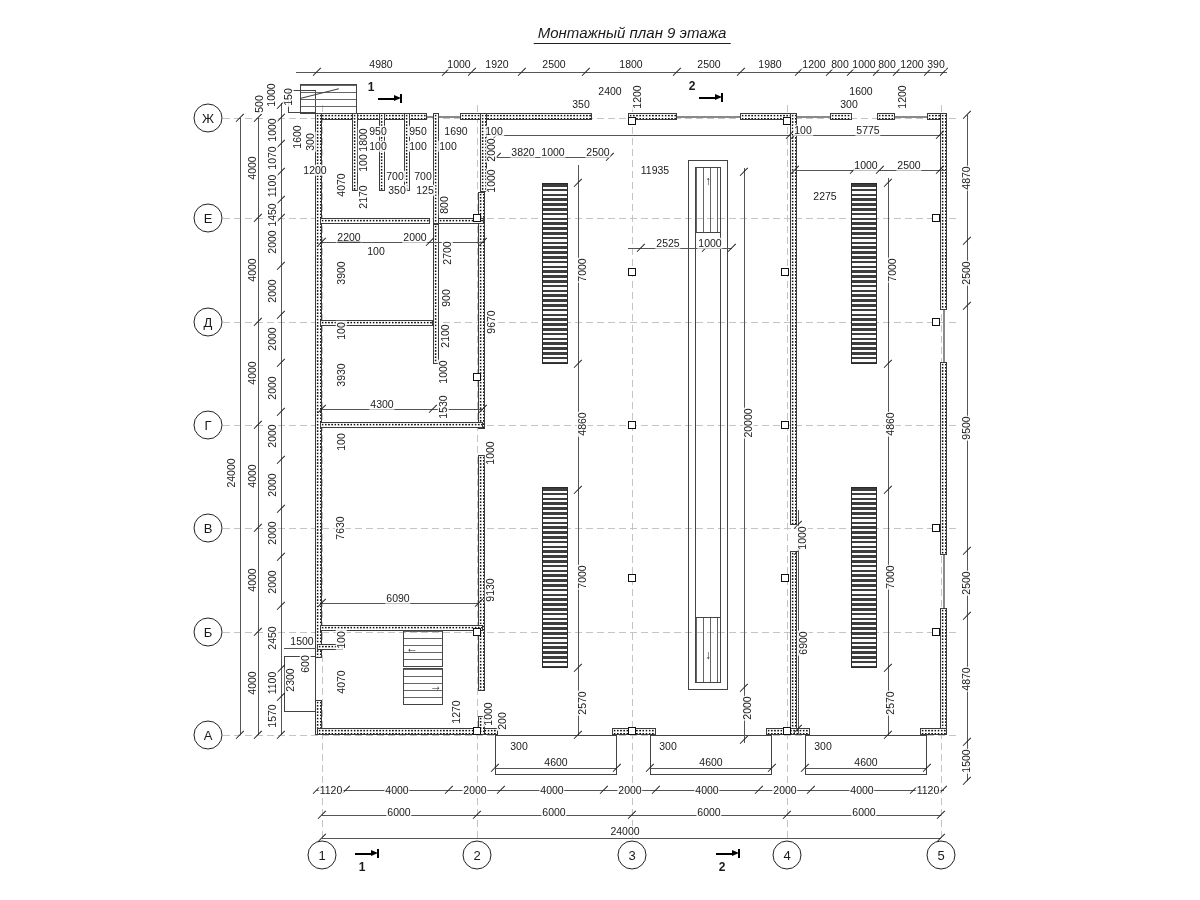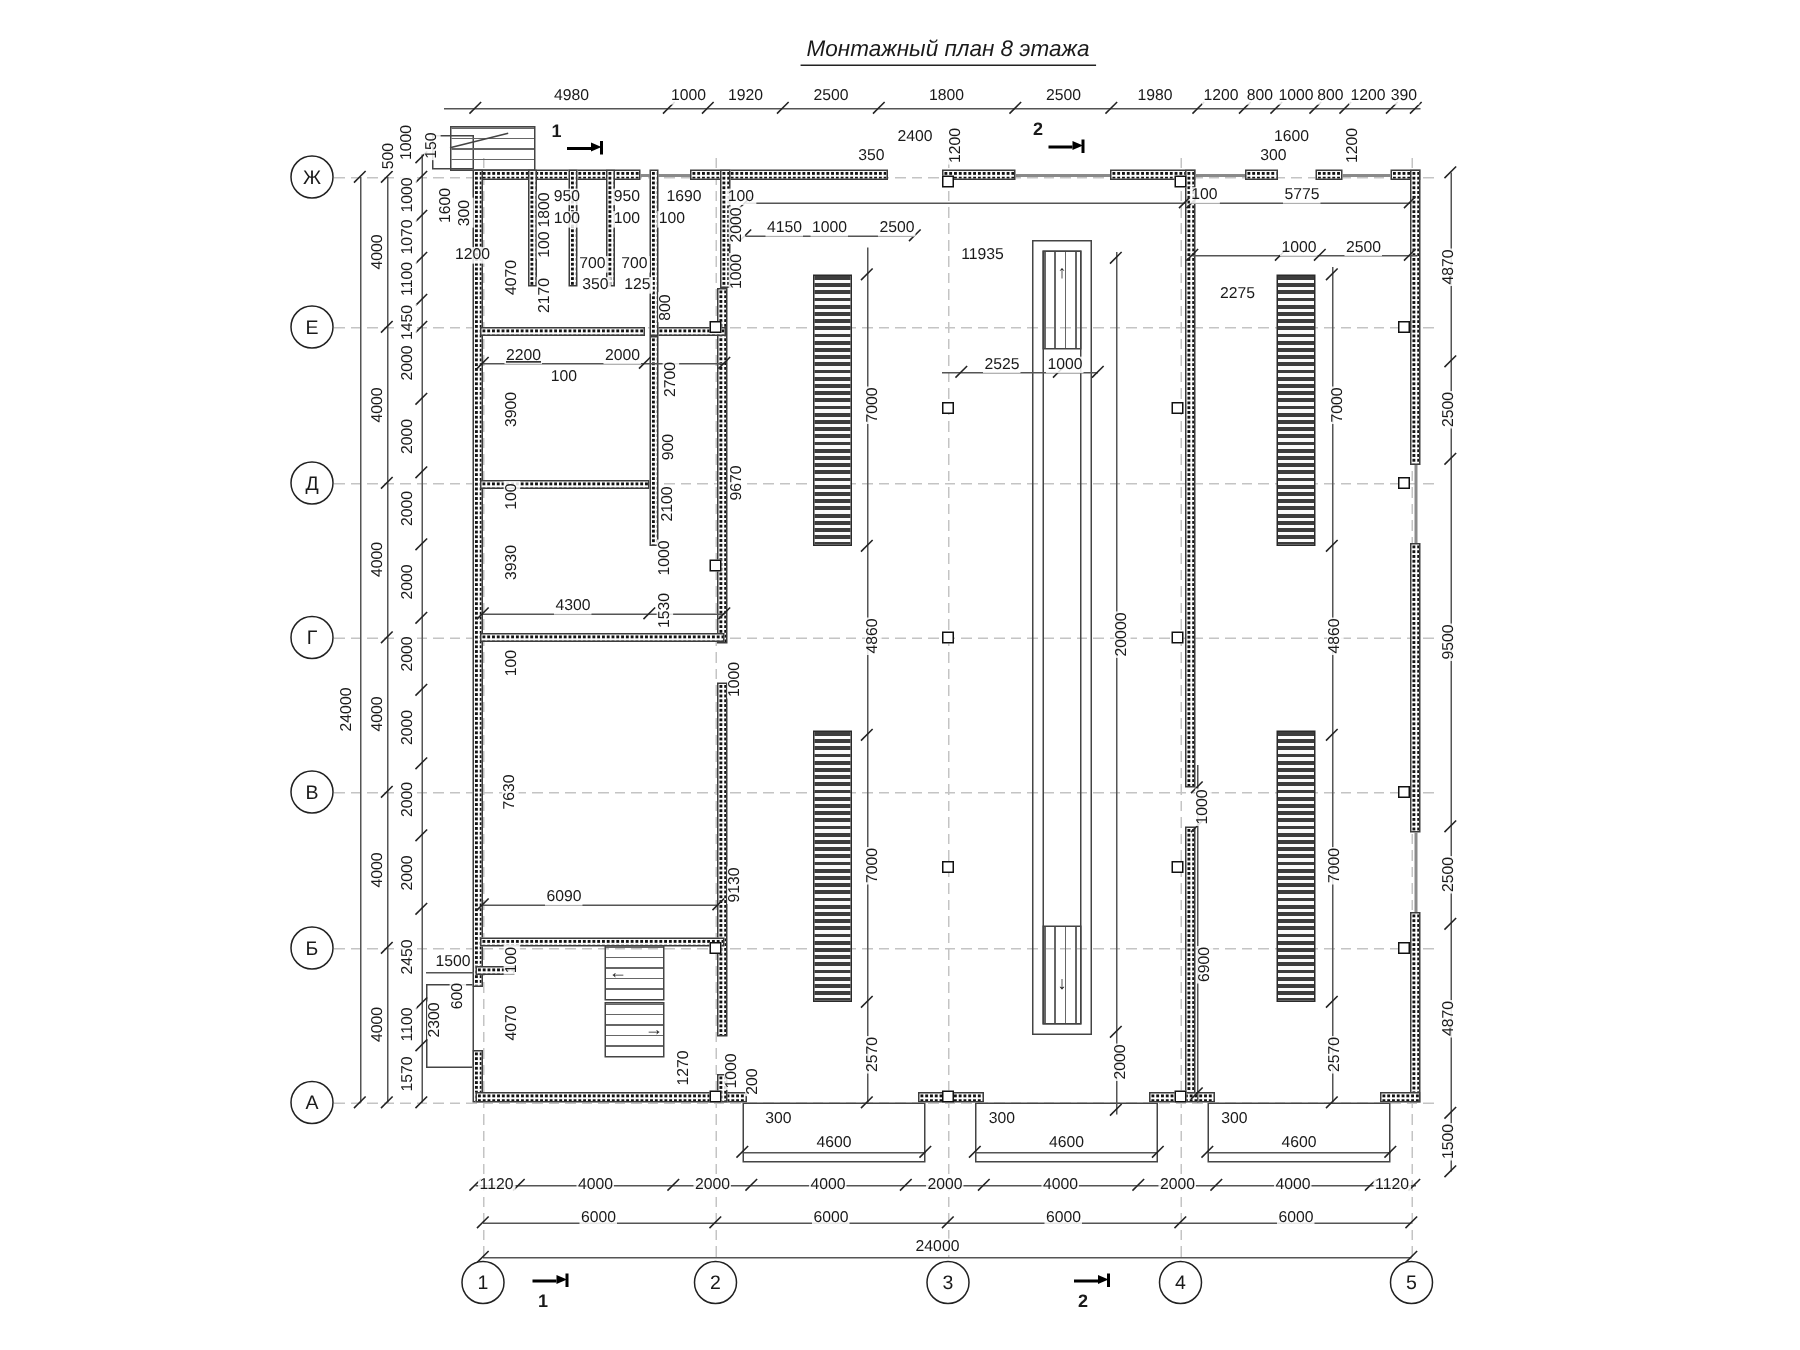--- a/index.html
+++ b/index.html
@@ -35,21 +35,21 @@
   .smark-line{position:absolute;height:1.6px;background:#000;z-index:32;}
   .smark-head{position:absolute;width:0;height:0;border-left:7px solid #000;
          border-top:3.5px solid transparent;border-bottom:3.5px solid transparent;z-index:32;}
   .smark-bar{position:absolute;width:1.6px;height:9px;background:#000;z-index:32;}
   .smark-label{position:absolute;font-size:12px;font-weight:bold;transform:translate(-50%,-50%);z-index:32;}
 </style>
 </head>
 <body>
 
 <div class="plan">
-  <div class="title" style="left:632px;top:24px">Монтажный план 8 этажа</div>
+  <div class="title" style="left:632px;top:24px">Монтажный план 9 этажа</div>
   <div id="layer-axes"></div>
   <div id="layer-walls"></div>
   <div id="layer-dims"></div>
   <div id="layer-symbols"></div>
 <div class="axis-v" style="left: 322px; top: 105px; height: 743px;"></div>
     <div class="axis-v" style="left: 477px; top: 105px; height: 743px;"></div>
     <div class="axis-v" style="left: 632px; top: 105px; height: 743px;"></div>
     <div class="axis-v" style="left: 787px; top: 105px; height: 743px;"></div>
     <div class="axis-v" style="left: 941px; top: 105px; height: 743px;"></div>
     <div class="axis-h" style="left: 212px; top: 118px; width: 746px;"></div>
@@ -302,21 +302,21 @@
     <div class="dim" style="left: 378px; top: 131px;">950</div>
     <div class="dim" style="left: 418px; top: 131px;">950</div>
     <div class="dim" style="left: 456px; top: 131px;">1690</div>
     <div class="dim" style="left: 494px; top: 131px;">100</div>
     <div class="dim" style="left: 655px; top: 130px; margin-top: 40px;">11935</div>
     <div class="dim" style="left: 803px; top: 130px;">100</div>
     <div class="dim" style="left: 868px; top: 130px;">5775</div>
     <div class="dim" style="left: 378px; top: 146px;">100</div>
     <div class="dim" style="left: 418px; top: 146px;">100</div>
     <div class="dim" style="left: 448px; top: 146px;">100</div>
-    <div class="dim" style="left: 523px; top: 152px;">4150</div>
+    <div class="dim" style="left: 523px; top: 152px;">3820</div>
     <div class="dim" style="left: 553px; top: 152px;">1000</div>
     <div class="dim" style="left: 598px; top: 152px;">2500</div>
     <div class="dim" style="left: 825px; top: 165px; margin-top: 31px;">2275</div>
     <div class="dim" style="left: 866px; top: 165px;">1000</div>
     <div class="dim" style="left: 909px; top: 165px;">2500</div>
     <div class="dim r90" style="left: 231px; top: 473px;">24000</div>
     <div class="dim r90" style="left: 252px; top: 168px;">4000</div>
     <div class="dim r90" style="left: 252px; top: 270px;">4000</div>
     <div class="dim r90" style="left: 252px; top: 373px;">4000</div>
     <div class="dim r90" style="left: 252px; top: 476px;">4000</div>
@@ -363,21 +363,21 @@
     <div class="dim r90" style="left: 341px; top: 273px;">3900</div>
     <div class="dim r90" style="left: 341px; top: 331px;">100</div>
     <div class="dim r90" style="left: 445px; top: 336px;">2100</div>
     <div class="dim r90" style="left: 443px; top: 372px;">1000</div>
     <div class="dim r90" style="left: 443px; top: 407px;">1530</div>
     <div class="dim r90" style="left: 341px; top: 375px;">3930</div>
     <div class="dim" style="left: 382px; top: 404px;">4300</div>
     <div class="dim r90" style="left: 341px; top: 442px;">100</div>
     <div class="dim r90" style="left: 490px; top: 453px;">1000</div>
     <div class="dim r90" style="left: 340px; top: 528px;">7630</div>
-    <div class="dim" style="left: 376px; top: 598px;">6090</div>
+    <div class="dim" style="left: 398px; top: 598px;">6090</div>
     <div class="dim r90" style="left: 490px; top: 590px;">9130</div>
     <div class="dim r90" style="left: 341px; top: 640px;">100</div>
     <div class="dim r90" style="left: 341px; top: 682px;">4070</div>
     <div class="dim" style="left: 302px; top: 641px;">1500</div>
     <div class="dim r90" style="left: 305px; top: 664px;">600</div>
     <div class="dim r90" style="left: 290px; top: 680px;">2300</div>
     <div class="dim r90" style="left: 456px; top: 712px;">1270</div>
     <div class="dim r90" style="left: 488px; top: 714px;">1000</div>
     <div class="dim r90" style="left: 502px; top: 721px;">200</div>
     <div class="dim r90" style="left: 582px; top: 270px;">7000</div>

